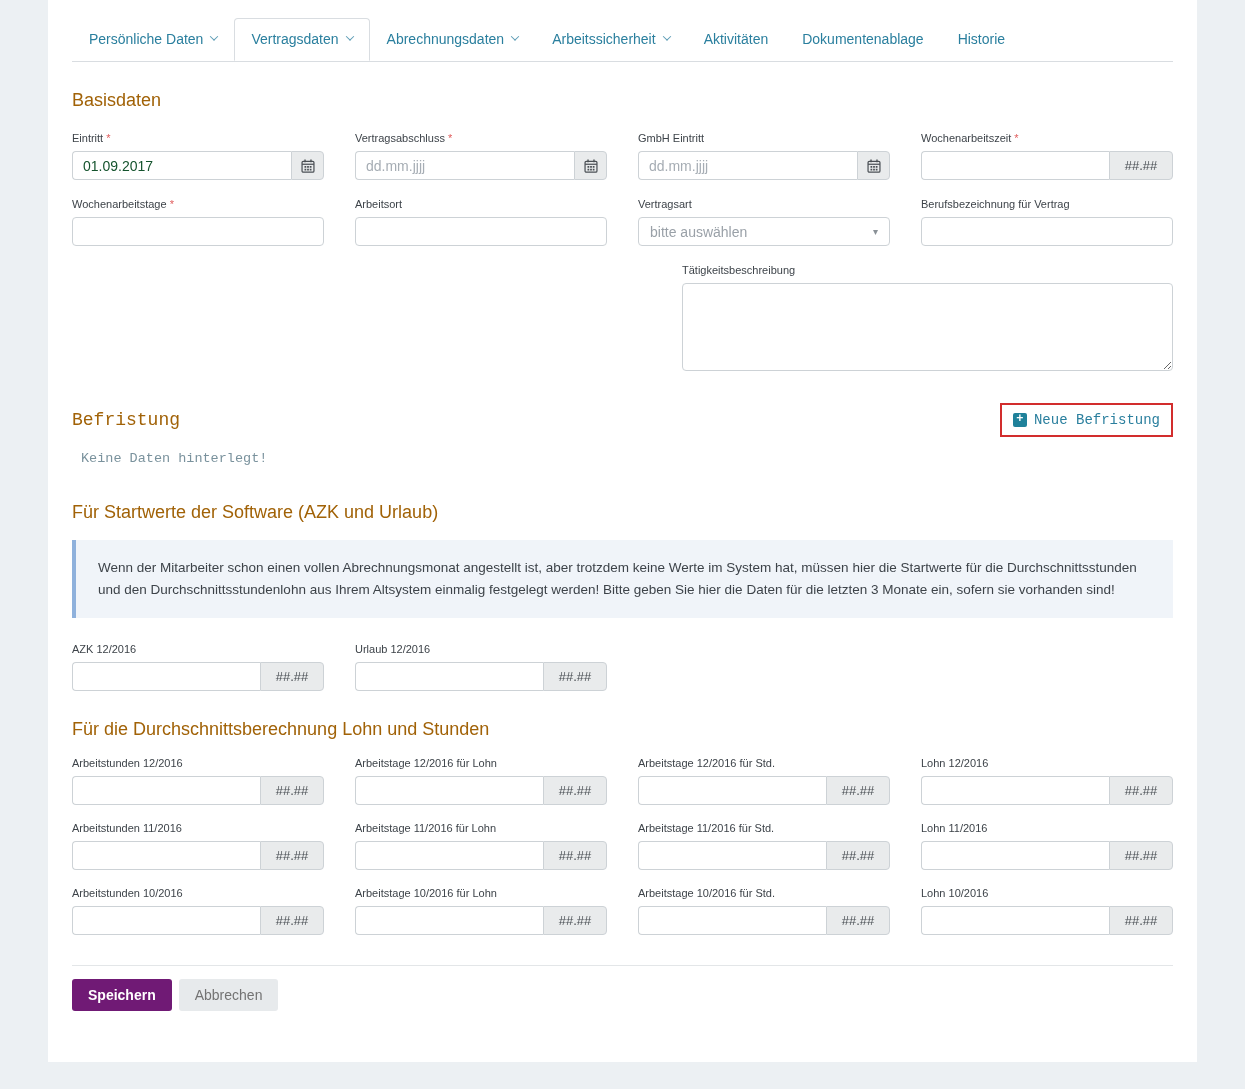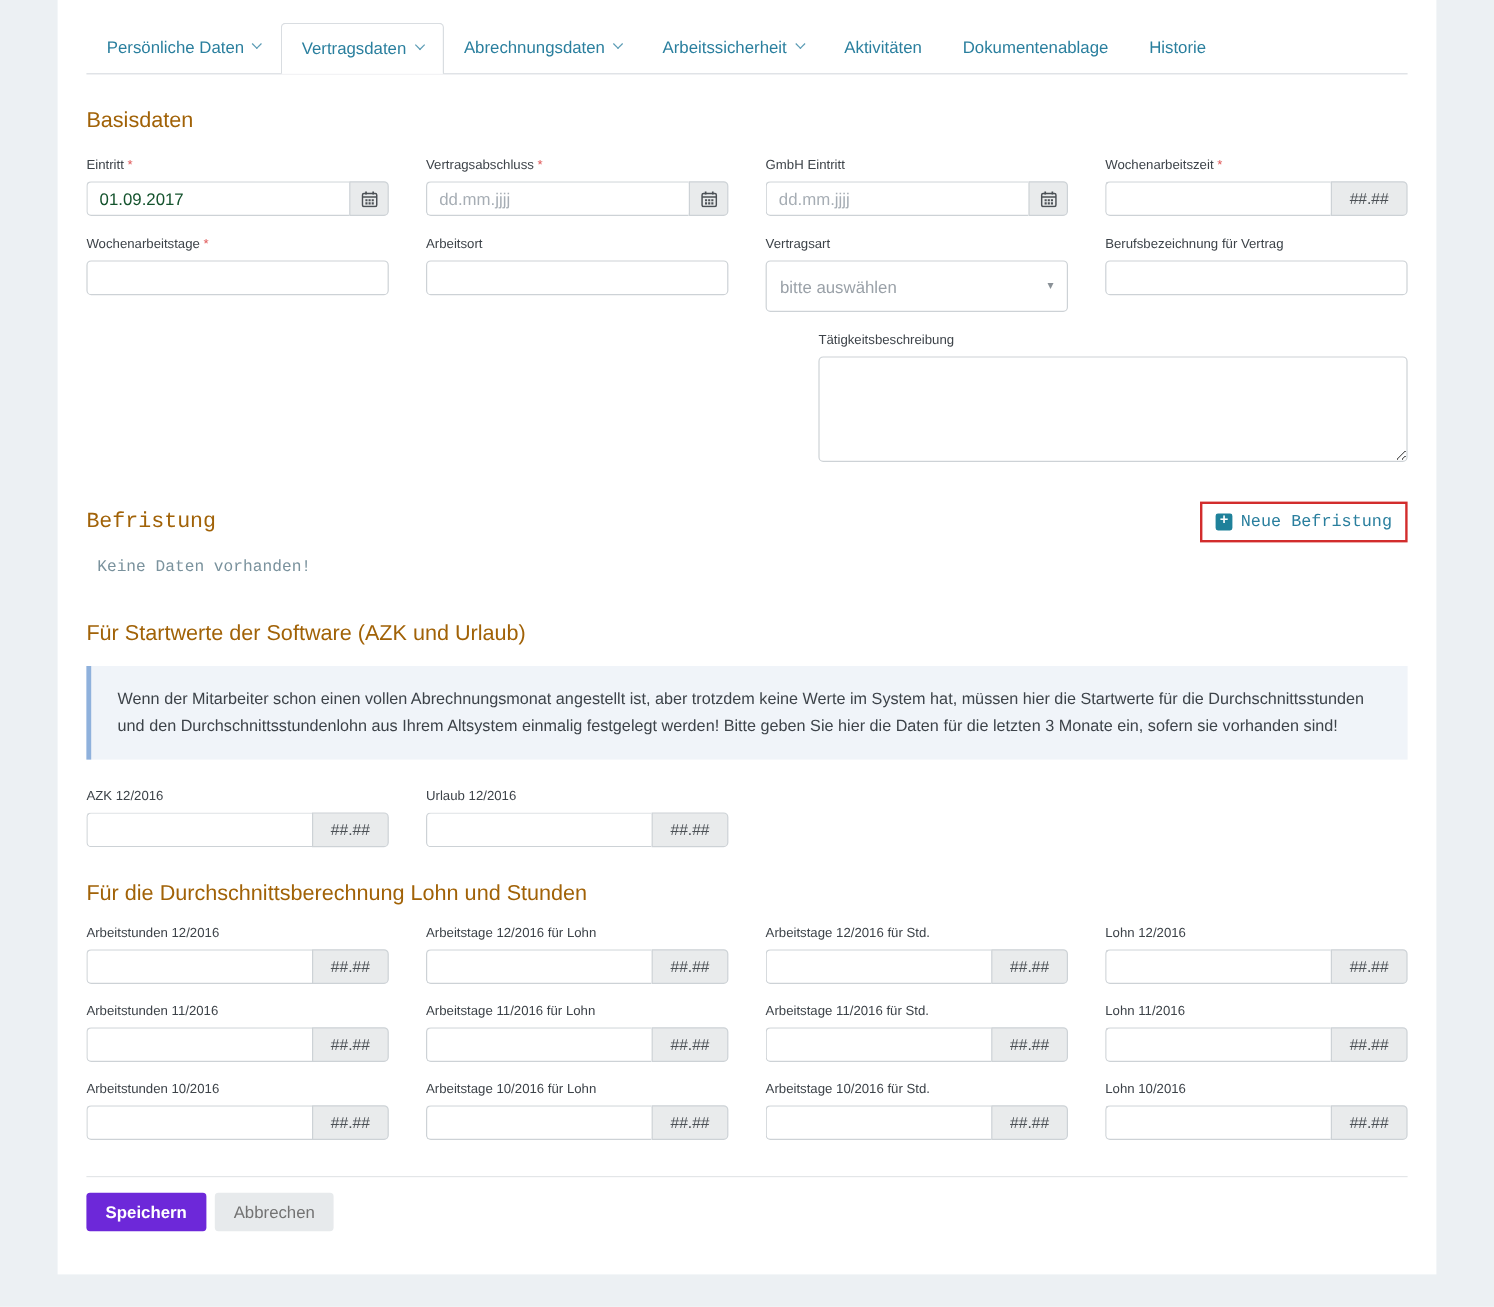--- a/index.html
+++ b/index.html
@@ -9,21 +9,21 @@
     background:#ecf0f3;
     font-family:"Liberation Sans","DejaVu Sans",sans-serif;
     color:#3d4349;
   }
   .card {
     margin:0 48px; width:1149px; min-height:1062px;
     background:#ffffff; padding:18px 24px 30px;
   }
 
   
-  .tabs { display:flex; align-items:center; border-bottom:1px solid #d9dde1; }
+  .tabs { display:flex; align-items:flex-start; border-bottom:1px solid #d9dde1; }
   .tab {
     display:flex; align-items:center; gap:8px;
     color:#2a7f9e; font-size:14px; padding:12px 16px 13px;
     cursor:pointer; white-space:nowrap; border:1px solid transparent;
   }
   .tab.active {
     background:#fff; border:1px solid #d9dde1; border-bottom-color:#fff;
     border-radius:4px 4px 0 0; margin-bottom:-1px;
   }
   .chev {
@@ -48,21 +48,21 @@
   .igroup { display:flex; }
   .igroup input { border-radius:4px 0 0 4px; border-right:none; flex:1; min-width:0; }
   .addon {
     display:flex; align-items:center; justify-content:center;
     background:#e9ebec; border:1px solid #cdd2d6; border-radius:0 4px 4px 0;
     color:#4b5055; flex:none;
   }
   .addon.cal { width:33px; cursor:pointer; }
   .addon.num { width:64px; font-size:13px; }
   .selectbox {
-    height:43px; border:1px solid #cdd2d6; border-radius:4px; background:#fff;
+    height:29px; border:1px solid #cdd2d6; border-radius:4px; background:#fff;
     display:flex; align-items:center; justify-content:space-between;
     padding:0 11px; font-size:14px; color:#9aa1a8; cursor:pointer;
   }
   .selectbox .dcaret { color:#8a9197; font-size:10px; }
   textarea {
     width:100%; height:88px; border:1px solid #cdd2d6; border-radius:4px;
     resize:both; font-family:"Liberation Sans","DejaVu Sans",sans-serif;
     font-size:14px; color:#555a60; padding:6px 10px; outline:none;
   }
   .span2 { grid-column:3 / 5;padding-left:44px; }
@@ -80,21 +80,21 @@
   .infobox {
     background:#f0f4f9; border-left:4px solid #8fb1dc;
     padding:17px 22px; font-size:13.5px; color:#3d4349; line-height:1.63;
   }
 
   
   .divider { border-top:1px solid #e3e6e8; margin-top:30px; }
   .btnrow { display:flex; gap:7px; margin-top:13px; }
   .btn { border:none; border-radius:3px; font-size:14px; padding:8px 16px; cursor:pointer;
          font-family:"Liberation Sans","DejaVu Sans",sans-serif; }
-  .btn-primary { background:#6d28d9; color:#fff; font-weight:700; }
+  .btn-primary { background:#701a75; color:#fff; font-weight:700; }
   .btn-secondary { background:#e7eaec; color:#737373; }
   .cal-svg { display:block; }
 </style>
 </head>
 <body>
 
 <div class="card">
 
   <div class="tabs">
     <div class="tab">
@@ -221,21 +221,21 @@
   <section style="margin-top:28px;font-family:Liberation Mono, monospace;">
     <div class="sec-head">
       <h2 class="sec-title">Befristung</h2>
       <div class="annotation">
         <a class="addlink">
           <span class="plus">+</span>
           <span>Neue Befristung</span>
         </a>
       </div>
     </div>
-    <div class="empty-msg">Keine Daten vorhanden!</div>
+    <div class="empty-msg">Keine Daten hinterlegt!</div>
   </section>
 
   <section style="margin-top:36px;">
     <h2 class="sec-title">Für Startwerte der Software (AZK und Urlaub)</h2>
     <div class="infobox" style="margin-top:17px;">Wenn der Mitarbeiter schon einen vollen Abrechnungsmonat angestellt ist, aber trotzdem keine Werte im System hat, müssen hier die Startwerte für die Durchschnittsstunden und den Durchschnittsstundenlohn aus Ihrem Altsystem einmalig festgelegt werden! Bitte geben Sie hier die Daten für die letzten 3 Monate ein, sofern sie vorhanden sind!</div>
 
     <div class="grid" style="margin-top:25px;">
       <div class="field">
         <label><span>AZK 12/2016</span></label>
         <div class="igroup">

